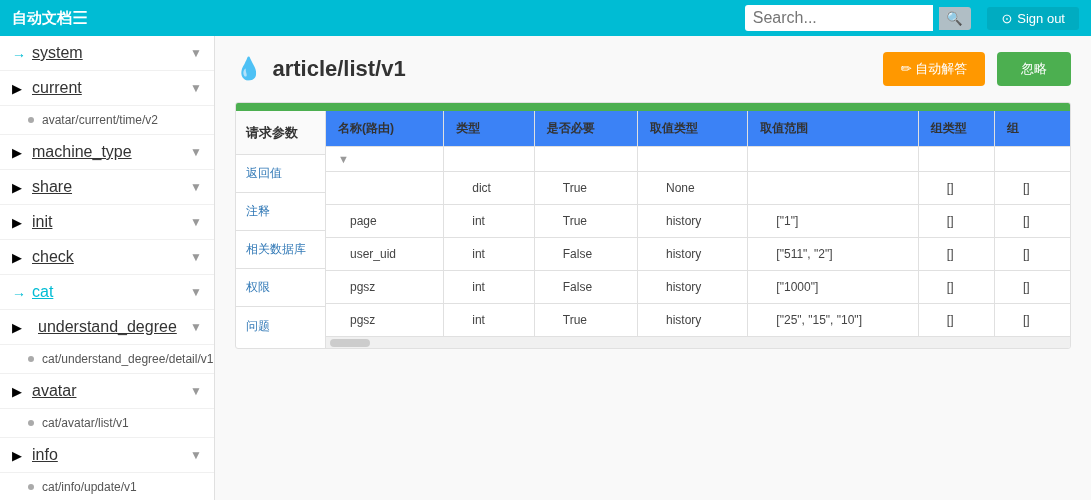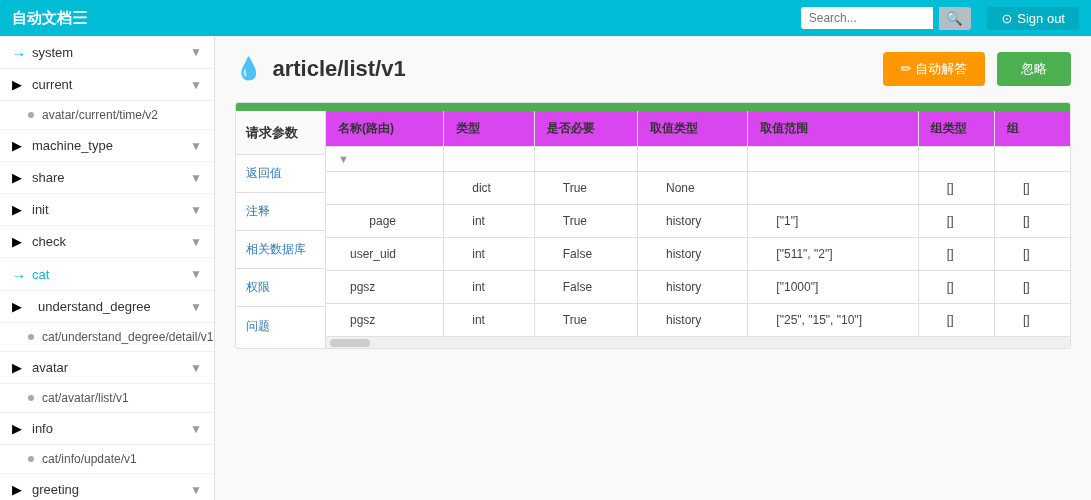--- a/index.html
+++ b/index.html
@@ -23,22 +23,22 @@
       color: white;
       font-size: 18px;
       cursor: pointer;
       margin-right: auto;
     }
     .header-search {
       background: white;
       border: none;
       border-radius: 3px 0 0 3px;
       padding: 4px 8px;
-      width: 132px;
-      font-size: 12px;
+      width: 188px;
+      font-size: 16px;
       outline: none;
     }
     .header-search-btn {
       background: #b0bec5;
       border: none;
       border-radius: 0 3px 3px 0;
       padding: 4px 8px;
       cursor: pointer;
       color: #555;
     }
@@ -85,21 +85,22 @@
       font-size: 14px;
     }
     .sidebar-item .chevron {
       margin-left: auto;
       font-size: 12px;
       color: #999;
     }
     .sidebar-item .item-label {
       flex: 1;
       color: #333;
-      font-size: 13px;
+      font-size: 16px;
+      text-decoration: underline;
     }
     .sidebar-item.active .item-label { color: #00bcd4; }
     .sidebar-subitem {
       display: flex;
       align-items: center;
       padding: 7px 12px 7px 28px;
       cursor: pointer;
       border-bottom: 1px solid #f0f0f0;
       font-size: 12px;
       color: #555;
@@ -197,21 +198,21 @@
     .table-right {
       flex: 1;
       overflow-x: auto;
     }
     table {
       width: 100%;
       border-collapse: collapse;
       min-width: 600px;
     }
     thead tr {
-      background: #d946ef;
+      background: #3b82f6;
     }
     thead th {
       padding: 9px 12px;
       border-bottom: 1px solid #e0e0e0;
       border-right: 1px solid #e0e0e0;
       text-align: left;
       font-weight: 600;
       color: #333;
       font-size: 12px;
       white-space: nowrap;
@@ -410,21 +411,21 @@
               <tr>
                 <td></td>
                 <td>dict</td>
                 <td>True</td>
                 <td>None</td>
                 <td></td>
                 <td>[]</td>
                 <td>[]</td>
               </tr>
               <tr>
-                <td style="padding-left:24px;text-align:center;">page</td>
+                <td style="padding-left:24px;">page</td>
                 <td>int</td>
                 <td>True</td>
                 <td>history</td>
                 <td>["1"]</td>
                 <td>[]</td>
                 <td>[]</td>
               </tr>
               <tr>
                 <td style="padding-left:24px;">user_uid</td>
                 <td>int</td>

